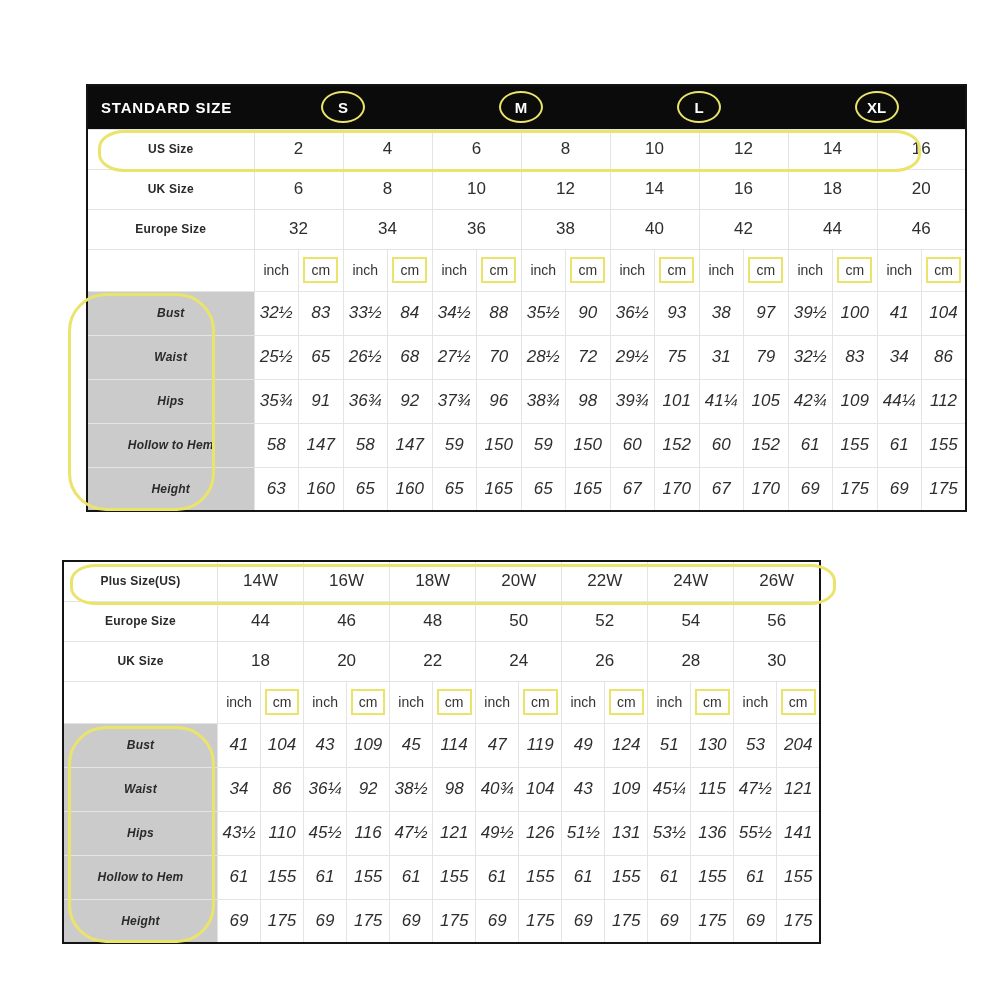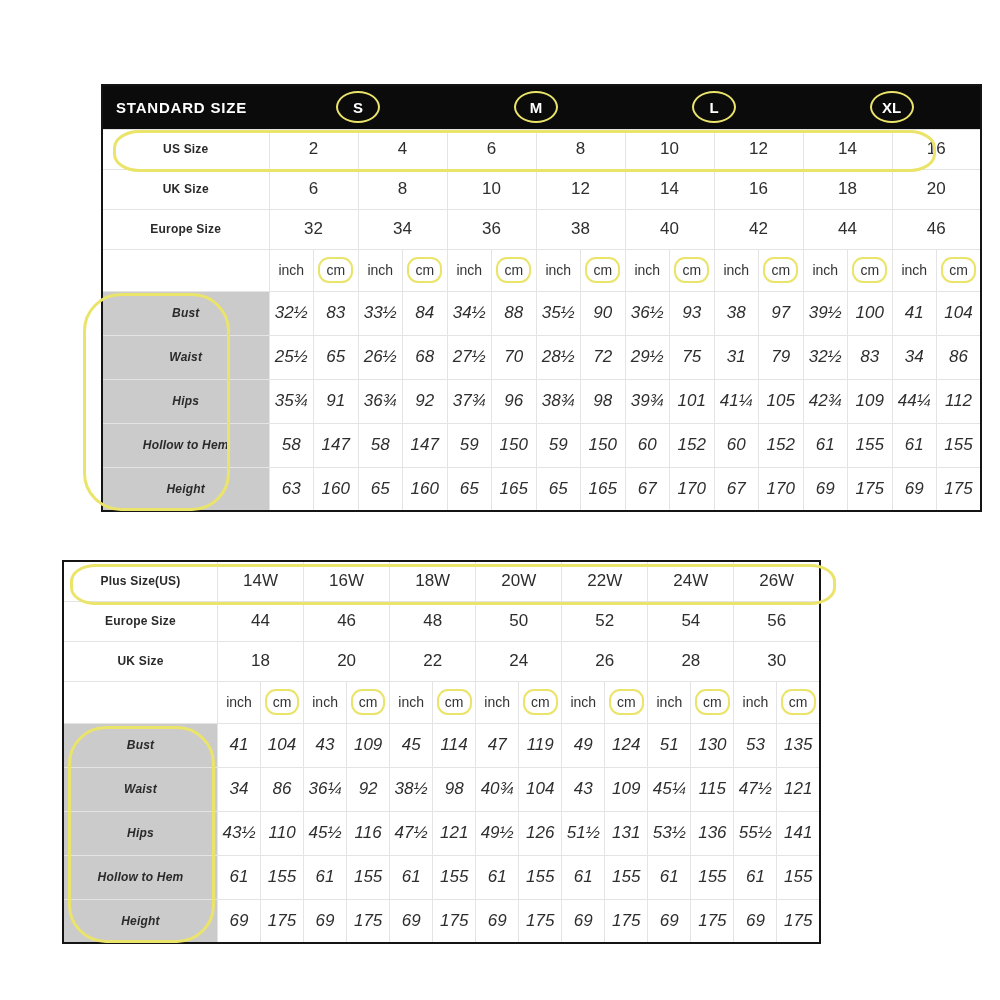--- a/index.html
+++ b/index.html
@@ -10,40 +10,40 @@
     --ink:#2a2a2a;
     --tips:#dd5468;
   }
   html,body{margin:0;padding:0;}
   .page{
     position:relative;width:1000px;height:1000px;background:#ffffff;
     font-family:"Liberation Sans","DejaVu Sans",sans-serif;color:var(--ink);
     overflow:hidden;
   }
   .tbl-wrap{position:absolute;}
-  #std-wrap{left:77px;top:84px;width:881px;padding-left:24px;}
+  #std-wrap{left:62px;top:84px;width:881px;padding-left:24px;}
   #plus-wrap{left:62px;top:560px;width:759px;}
   table{border-collapse:collapse;width:100%;table-layout:fixed;border:2px solid #141414;}
   td{border:1px solid var(--grid);text-align:center;vertical-align:middle;padding:0;overflow:hidden;}
   tr.h-bar{height:44px;}
   tr.h-size{height:40px;}
   tr.h-unit{height:42px;margin-left:28px;}
   tr.h-meas{height:44px;font-style:italic;}
   td.lab{width:153px;font-size:12px;font-weight:700;letter-spacing:.2px;}
   td.num{font-size:17px;color:#2e2e2e;}
   td.unit{font-size:14px;color:#333;}
   td.gray{background:var(--gray);}
   tr.bar td{background:var(--bar);border:none;color:#fff;}
   td.title-cell{text-align:left;padding-left:13px;font-size:15px;letter-spacing:.8px;}
   .circ{
     display:inline-block;min-width:44px;height:32px;line-height:30px;box-sizing:border-box;
     border:2.5px solid var(--yellow);border-radius:50%;font-weight:700;font-size:15px;color:#fff;
   }
   .cmbox{
-    display:inline-block;padding:3px 6px;border:2.5px solid var(--yellow);border-radius:11px;
+    display:inline-block;padding:3px 6px;border:2.5px solid var(--yellow);border-radius:0;
   }
   .hl{position:absolute;border:3px solid var(--yellow);pointer-events:none;background:transparent;}
   #std-wrap .hl-row{left:36px;top:46px;width:817px;height:36px;border-radius:26px/18px;}
   #std-wrap .hl-capsule{left:6px;top:209px;width:141px;height:212px;border-radius:38px;}
   #plus-wrap .hl-row{left:8px;top:4px;width:760px;height:35px;border-radius:26px/17px;}
   #plus-wrap .hl-capsule{left:6px;top:166px;width:141px;height:211px;border-radius:38px;}
   .tips{
     position:absolute;left:856px;top:804px;width:142px;color:var(--tips);
     font-size:14.5px;line-height:1.48;
   }
@@ -275,21 +275,21 @@
             <td class="num">109</td>
             <td class="num">45</td>
             <td class="num">114</td>
             <td class="num">47</td>
             <td class="num">119</td>
             <td class="num">49</td>
             <td class="num">124</td>
             <td class="num">51</td>
             <td class="num">130</td>
             <td class="num">53</td>
-            <td class="num">135</td>
+            <td class="num">204</td>
           </tr>
           <tr class="h-meas">
             <td class="lab gray">Waist</td>
             <td class="num">34</td>
             <td class="num">86</td>
             <td class="num">36¼</td>
             <td class="num">92</td>
             <td class="num">38½</td>
             <td class="num">98</td>
             <td class="num">40¾</td>

